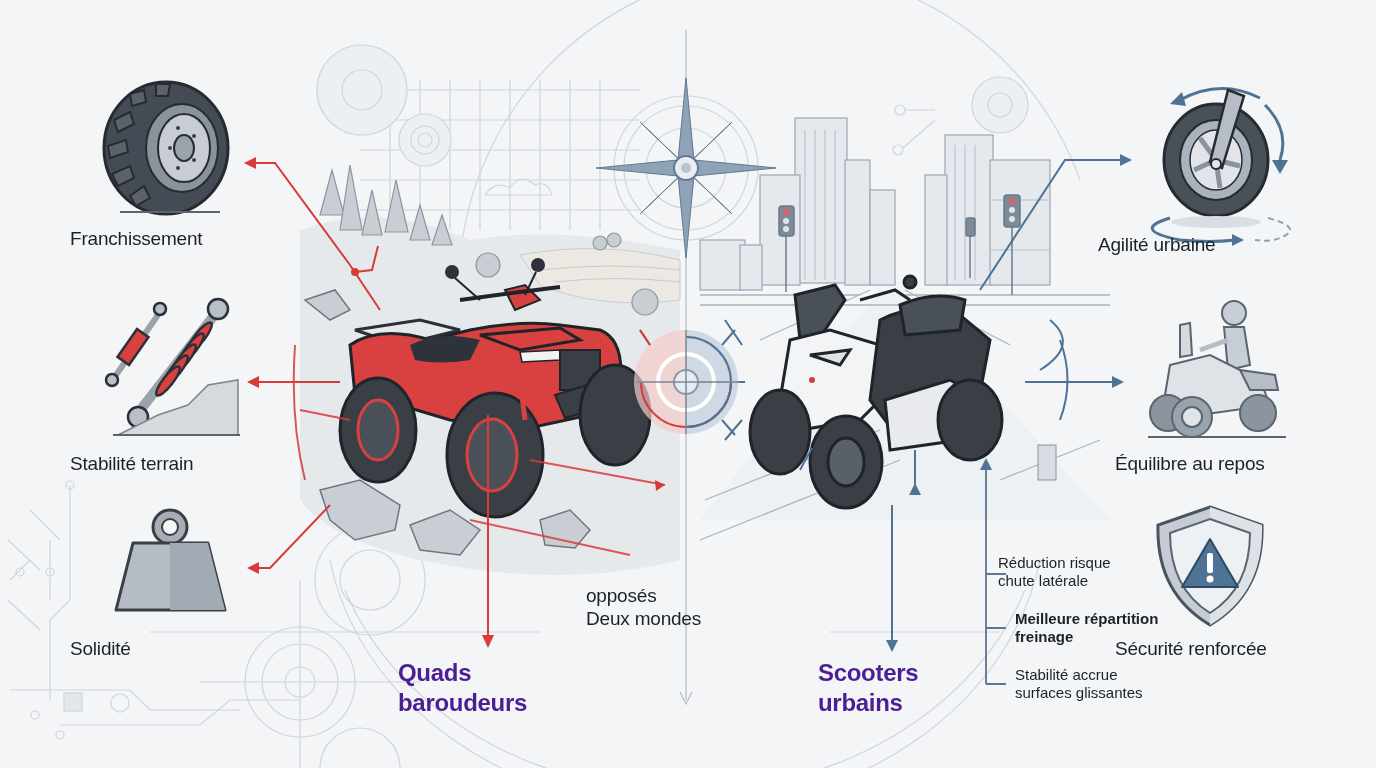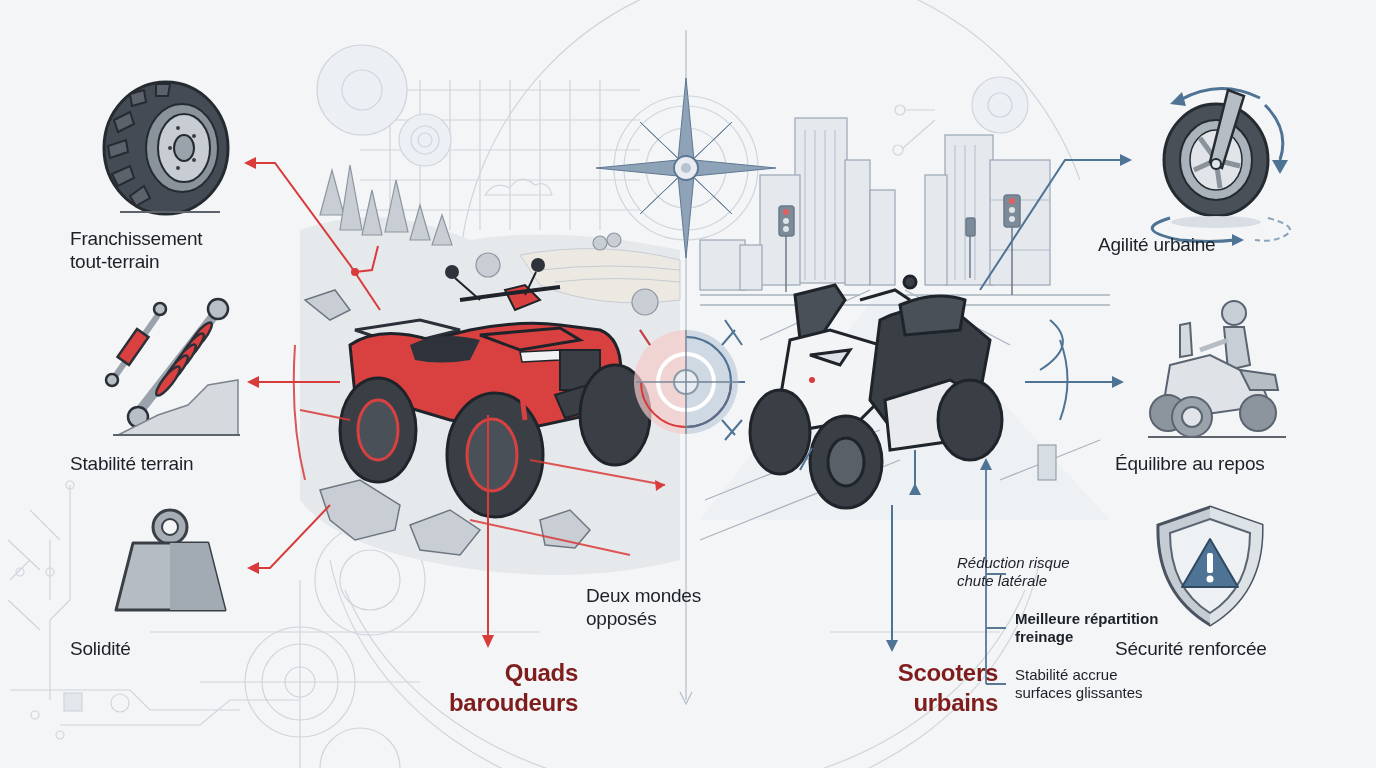--- a/index.html
+++ b/index.html
@@ -9,22 +9,22 @@
     font-family:"Liberation Sans", sans-serif;
     color:#1c2128;
   }
   .abs { position:absolute; }
   svg { position:absolute; overflow:visible; }
   .label {
     position:absolute; font-size:19px; line-height:23px;
     color:#1c2128; letter-spacing:-0.2px;
   }
   .title {
-    position:absolute; text-align:right; font-size:24px; line-height:30px;
-    font-weight:bold; color:#7f1d1d; letter-spacing:-0.3px;
+    position:absolute; text-align:left; font-size:24px; line-height:30px;
+    font-weight:bold; color:#4c1d95; letter-spacing:-0.3px;
   }
   .bullet {
     position:absolute; font-size:15px; line-height:18px; color:#1c2128;
   }
 </style>
 </head>
 <body>
 
 <svg width="1376" height="768" style="left:0;top:0">
   <g stroke="#cfd5dc" stroke-width="1.2" fill="none">
@@ -263,21 +263,20 @@
       <circle cx="78" cy="48" r="2"></circle>
       <circle cx="94" cy="56" r="2"></circle>
       <circle cx="94" cy="80" r="2"></circle>
       <circle cx="78" cy="88" r="2"></circle>
       <circle cx="70" cy="68" r="2"></circle>
     </g>
   <line x1="20" y1="132" x2="120" y2="132" stroke="#5d646c" stroke-width="2"></line>
 </svg>
 <div class="label" style="left:70px;top:227px;width:230px;">
   <div>Franchissement</div>
-  <div>tout-terrain</div>
 </div>
 
 <svg width="150" height="145" style="left:98px;top:295px" viewBox="0 0 150 145">
   <g stroke="#2b3038" stroke-width="2.5">
     <line x1="18" y1="80" x2="60" y2="20" stroke="#9aa2ab" stroke-width="6"></line>
     <rect x="28" y="35" width="14" height="34" fill="#d94040" transform="rotate(35 35 52)"></rect>
     <circle cx="14" cy="85" r="6" fill="#b8bfc6"></circle>
       <circle cx="62" cy="14" r="6" fill="#b8bfc6"></circle>
     <line x1="40" y1="118" x2="118" y2="18" stroke="#9aa2ab" stroke-width="10"></line>
     <g fill="#d94040">
@@ -384,36 +383,36 @@
 </div>
 
 <svg width="1376" height="768" style="left:0;top:0">
   <g stroke="#5a7794" stroke-width="1.8" fill="none">
     <path d="M986 468 V684"></path>
     <path d="M986 574 H1006 M986 628 H1006 M986 684 H1006"></path>
   </g>
   <path d="M980 470 L986 458 L992 470 Z" fill="#4f7394"></path>
 </svg>
 
-<div class="bullet" style="left:957px;top:554px;font-style:italic;">
+<div class="bullet" style="left:998px;top:554px;">
   <div>Réduction risque</div>
   <div>chute latérale</div>
 </div>
 <div class="bullet" style="left:1015px;top:610px;font-weight:bold;">
   <div>Meilleure répartition</div>
   <div>freinage</div>
 </div>
 <div class="bullet" style="left:1015px;top:666px;">
   <div>Stabilité accrue</div>
   <div>surfaces glissantes</div>
 </div>
 
 <div class="label" style="left:586px;top:584px;width:200px;font-size:19px;line-height:23px;">
+  <div>opposés</div>
   <div>Deux mondes</div>
-  <div>opposés</div>
 </div>
 
 <div class="title" style="left:398px;top:658px;width:180px;">
   <div>Quads</div>
   <div>baroudeurs</div>
 </div>
 
 <div class="title" style="left:818px;top:658px;width:180px;">
   <div>Scooters</div>
   <div>urbains</div>

